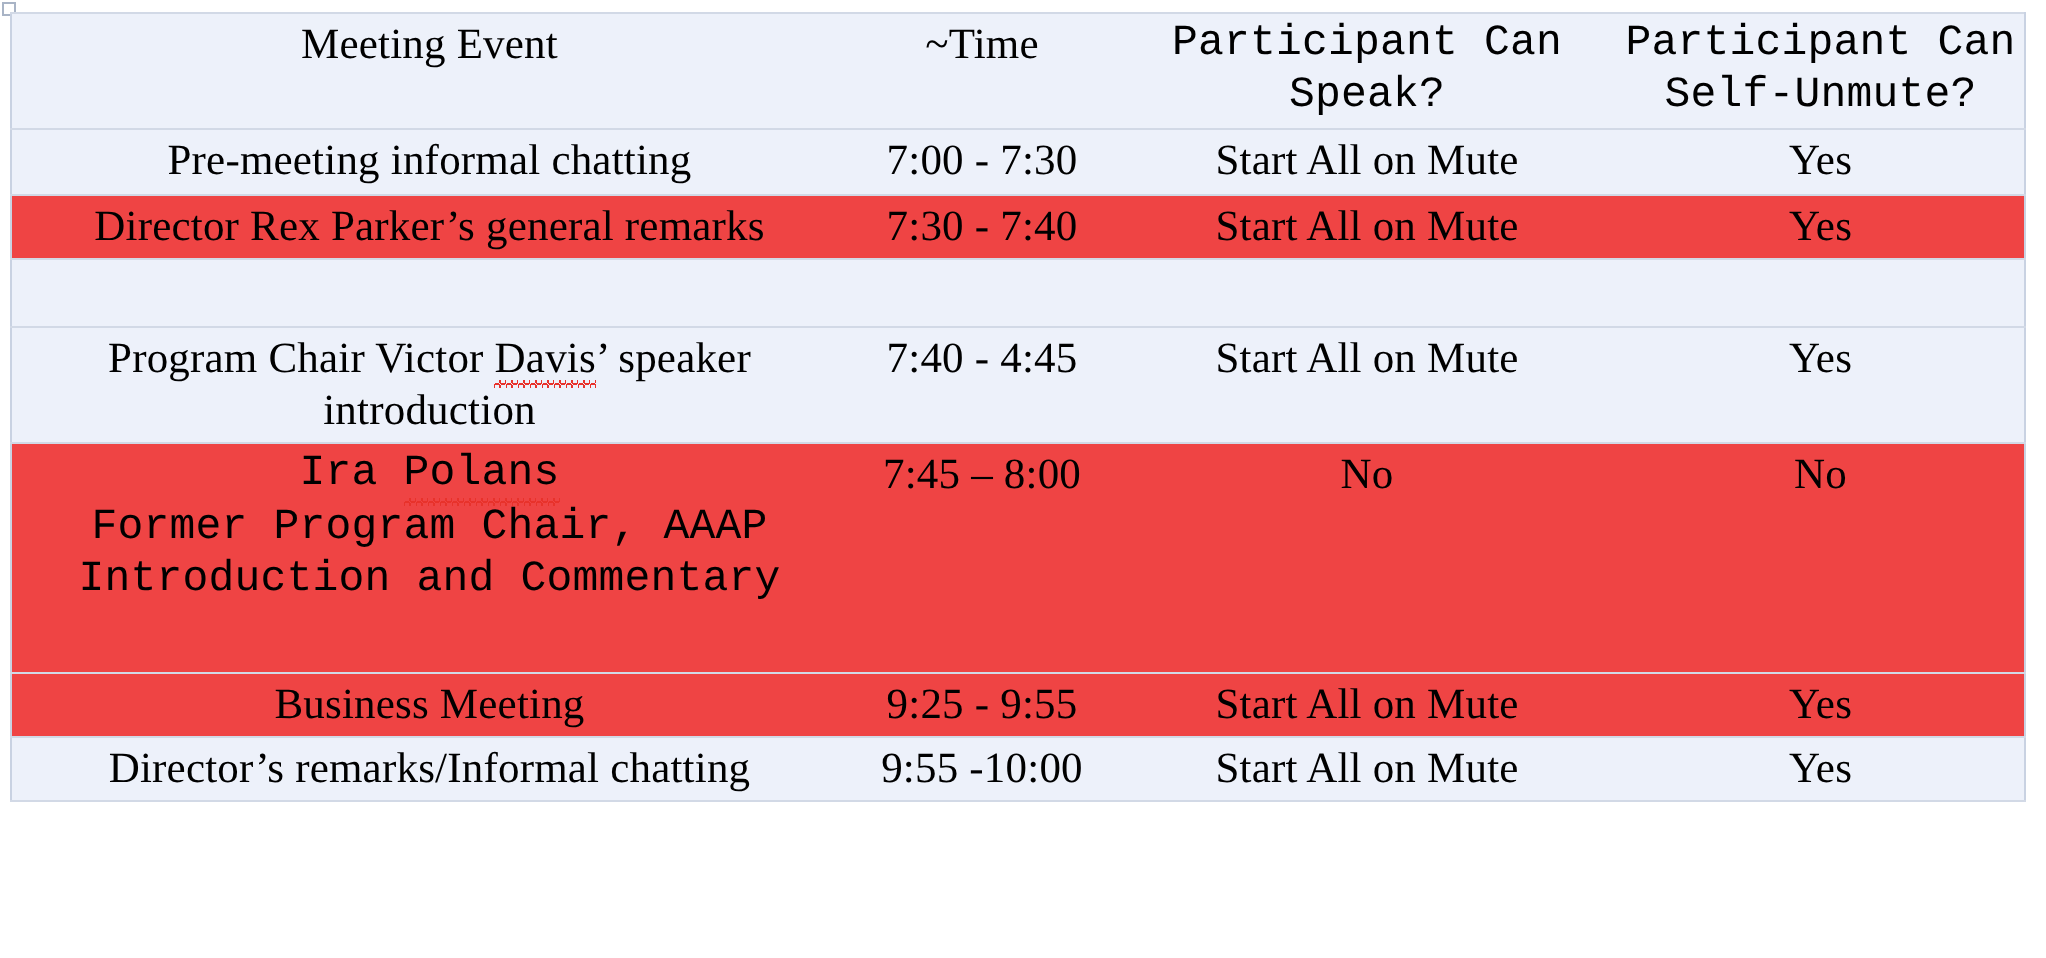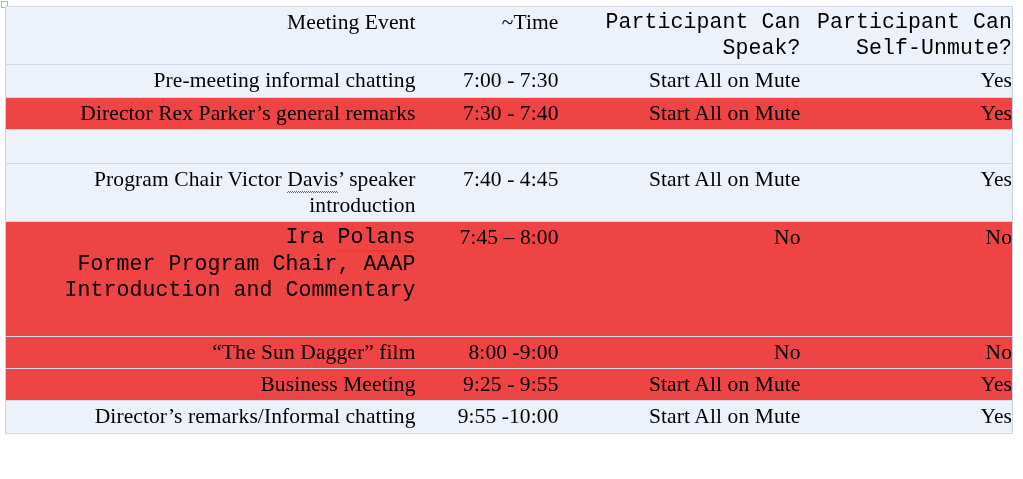--- a/index.html
+++ b/index.html
@@ -45,21 +45,21 @@
     background: #ffffff;
   }
 
   table.schedule td,
   table.schedule th {
     vertical-align: top;
     padding: 2px 0 3px 8px;
     border-top: 1px solid #d2d9e6;
     border-bottom: 1px solid #d2d9e6;
     font-weight: normal;
-    text-align: right;
+    text-align: center;
     line-height: 1.22;
     font-size: 21.5px;
     letter-spacing: 0.1px;
   }
 
   table.schedule tr.shade > td,
   table.schedule tr.shade > th {
     background: #edf1fa;
   }
   table.schedule tr.plain > td {
@@ -182,26 +182,20 @@
         <td class="bold">
           <span class="line"><span>Ira </span><span class="squiggle">Polans</span></span>
           <span class="line">Former Program Chair, AAAP</span>
           <span class="line pad-tall">Introduction and Commentary</span>
         </td>
         <td class="nowrap">7:45 – 8:00</td>
         <td>No</td>
         <td>No</td>
       </tr>
 
-      <tr class="plain">
-        <td class="bold">“The Sun Dagger” film</td>
-        <td class="nowrap">8:00 -9:00</td>
-        <td>No</td>
-        <td>No</td>
-      </tr>
 
 
 
       <tr class="plain">
         <td>Business Meeting</td>
         <td class="nowrap">9:25 - 9:55</td>
         <td>Start All on Mute</td>
         <td>Yes</td>
       </tr>
 

